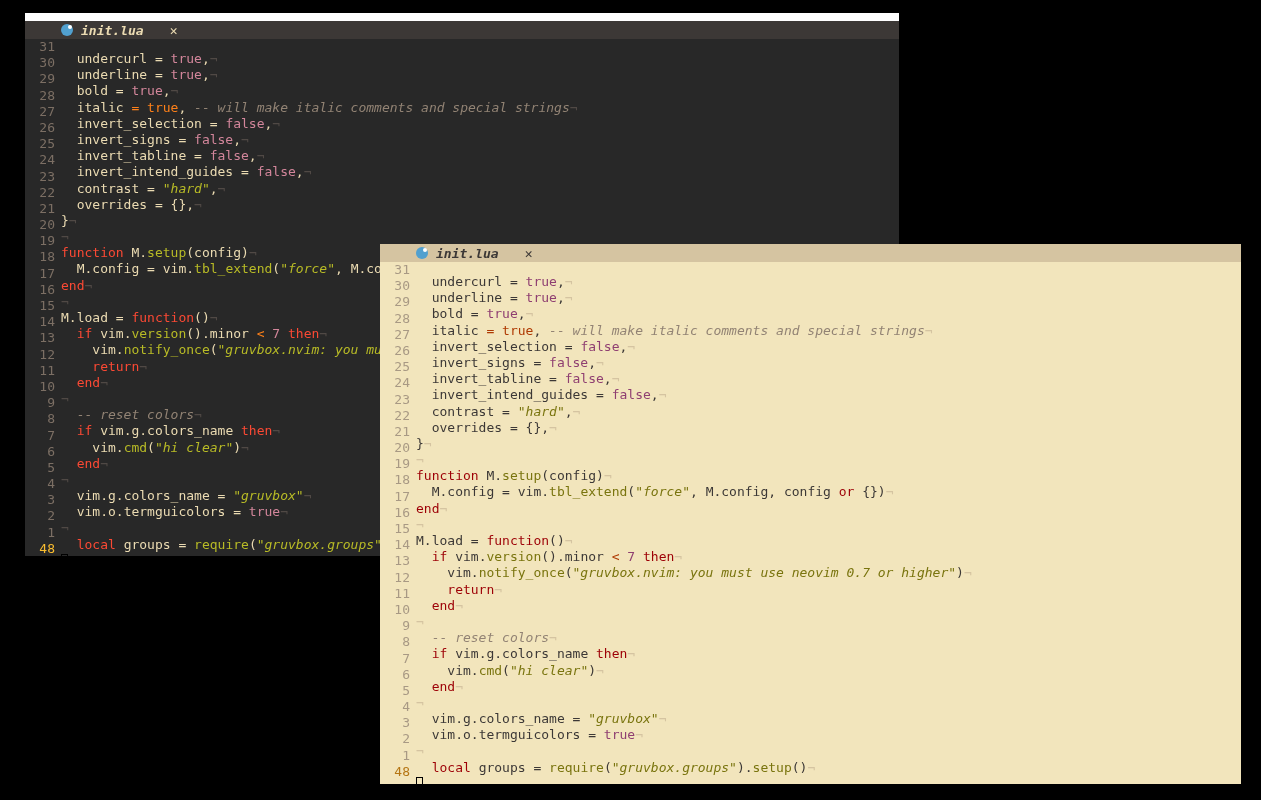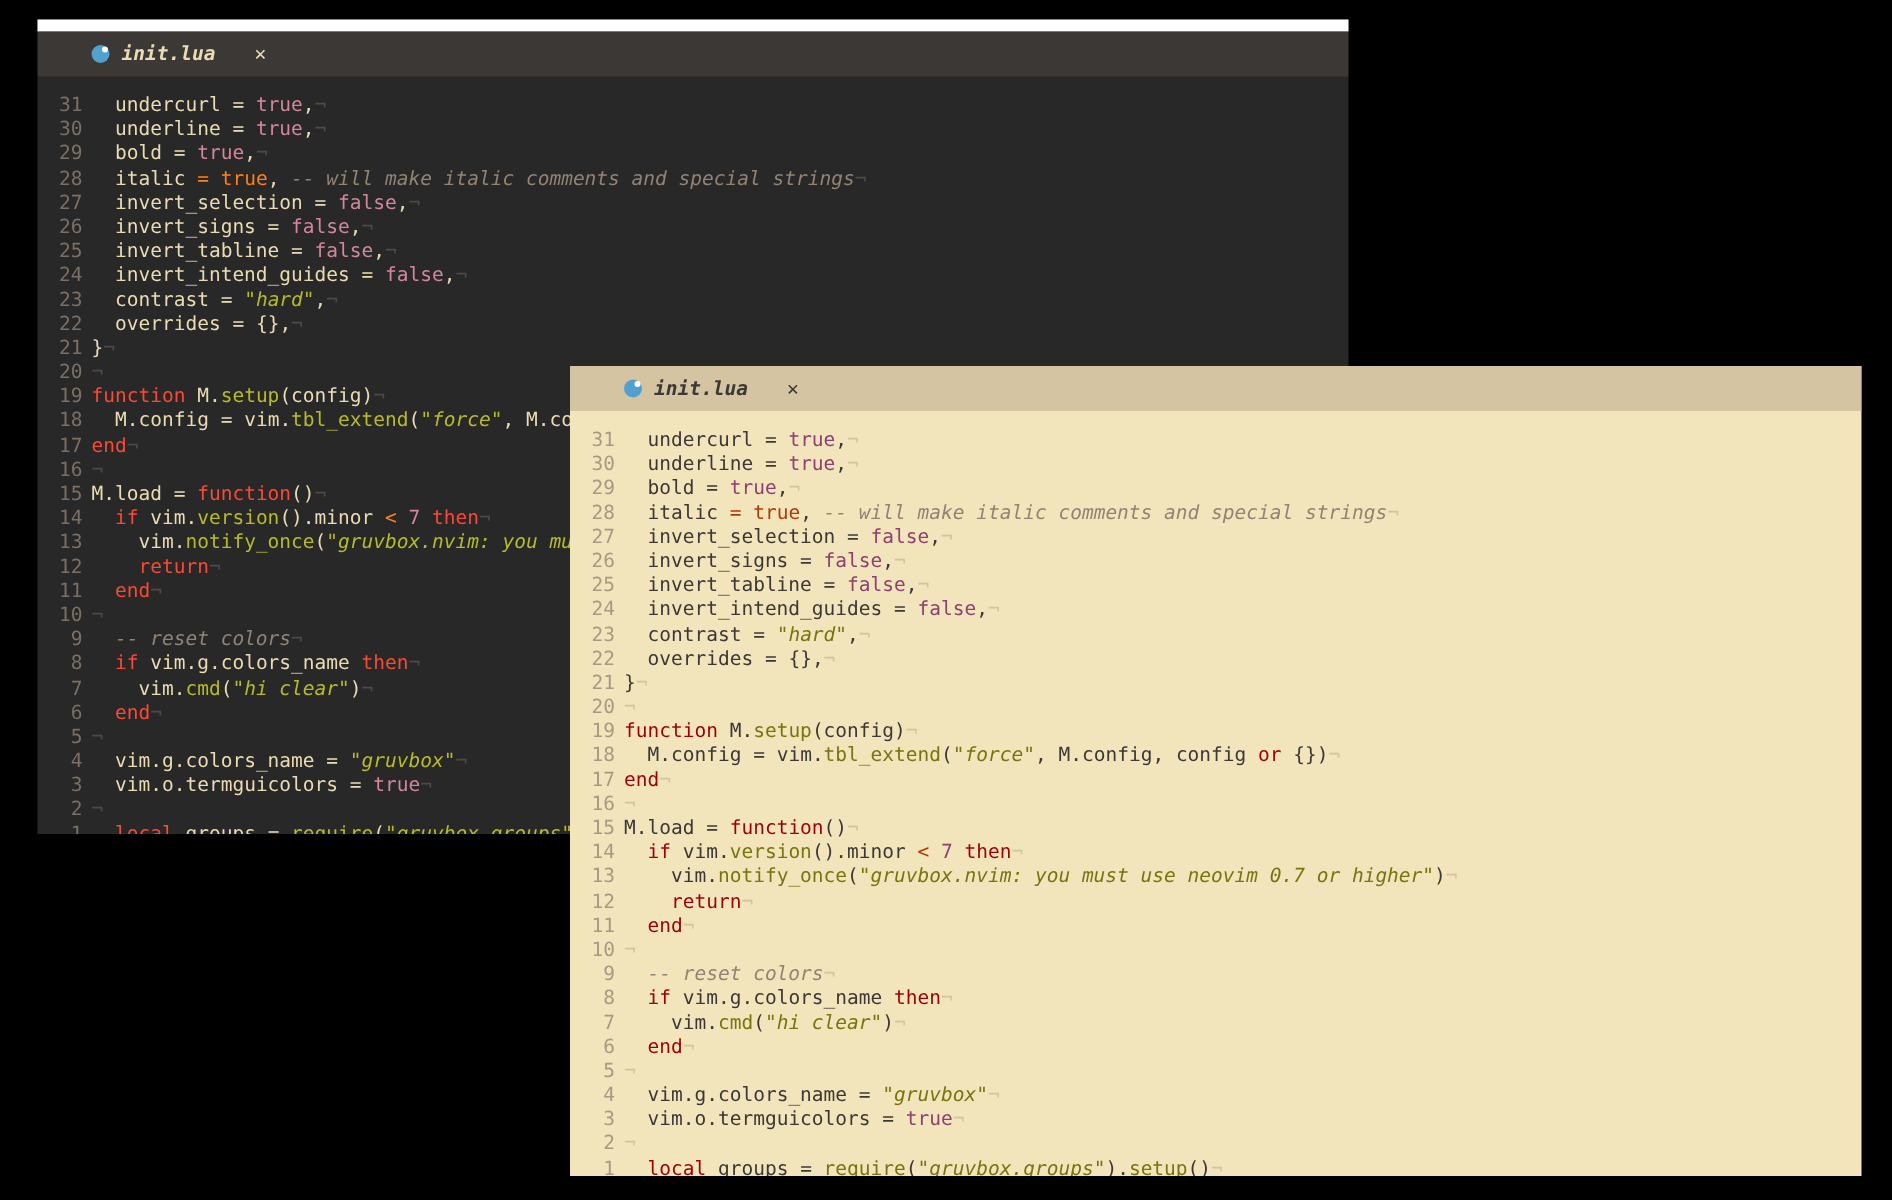--- a/index.html
+++ b/index.html
@@ -25,21 +25,21 @@
     border-top: 8px solid #fff;
   }
   .editor-light {
     left: 380px;
     top: 244px;
     width: 861px;
     height: 540px;
     background: #f2e5bc;
   }
   .tabbar {
-    height: 30px;
+    height: 18px;
     display: flex;
     align-items: center;
     padding-left: 36px;
     gap: 8px;
   }
   .tabbar-dark { background: #3c3836; color: #ebdbb2; }
   .tabbar-light { background: #d5c4a1; color: #3c3836; }
   .lua-icon {
     width: 12px; height: 12px; display: inline-block;
     border-radius: 50%;
@@ -57,21 +57,20 @@
   }
   .tab-name { font-style: italic; font-weight: bold; }
   .tab-close {
     font-weight: bold;
     margin-left: 18px;
     cursor: pointer;
   }
   .code-area {
     display: flex;
     line-height: 16.2px;
-    align-items: flex-end;
   }
   .gutter {
     width: 36px;
     text-align: right;
     padding-right: 6px;
     user-select: none;
     flex-shrink: 0;
   }
   .gutter-dark { color: #7c6f64; }
   .gutter-light { color: #a89984; }

